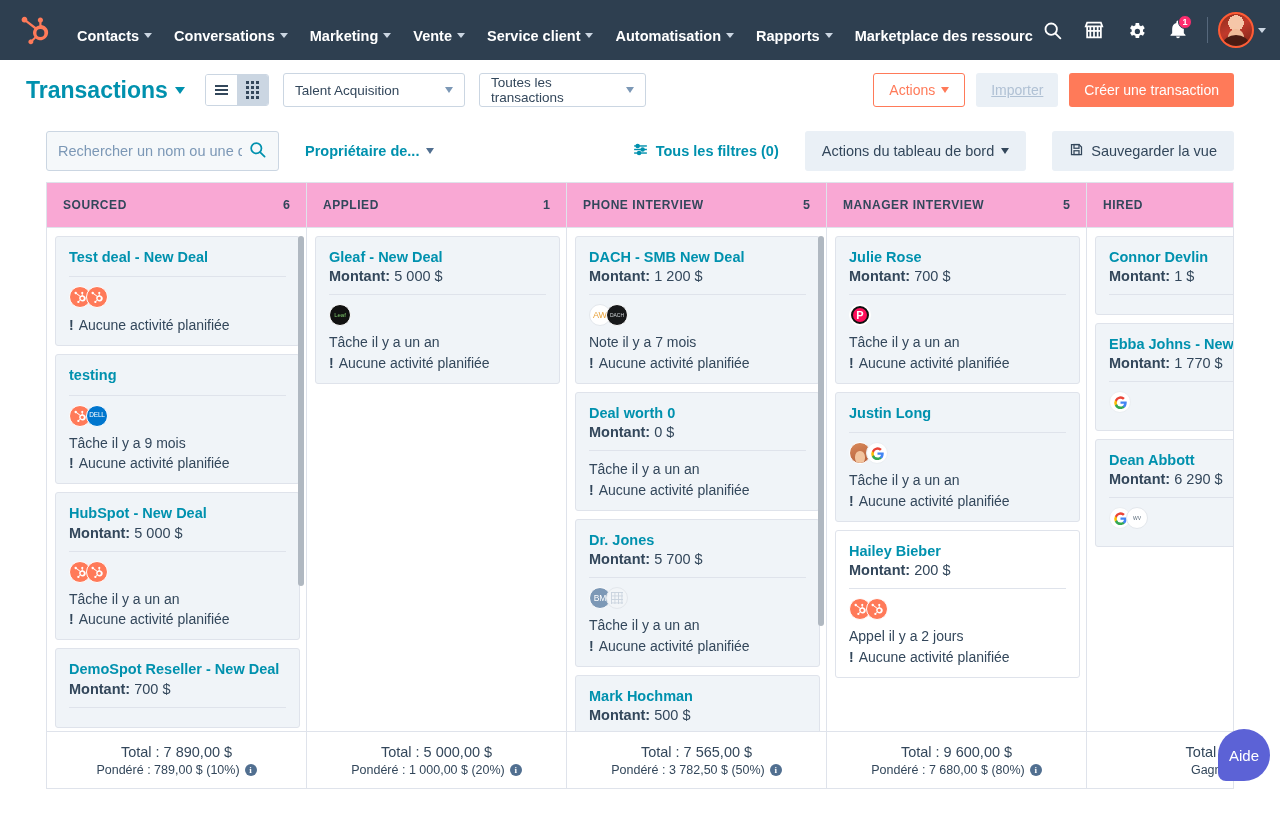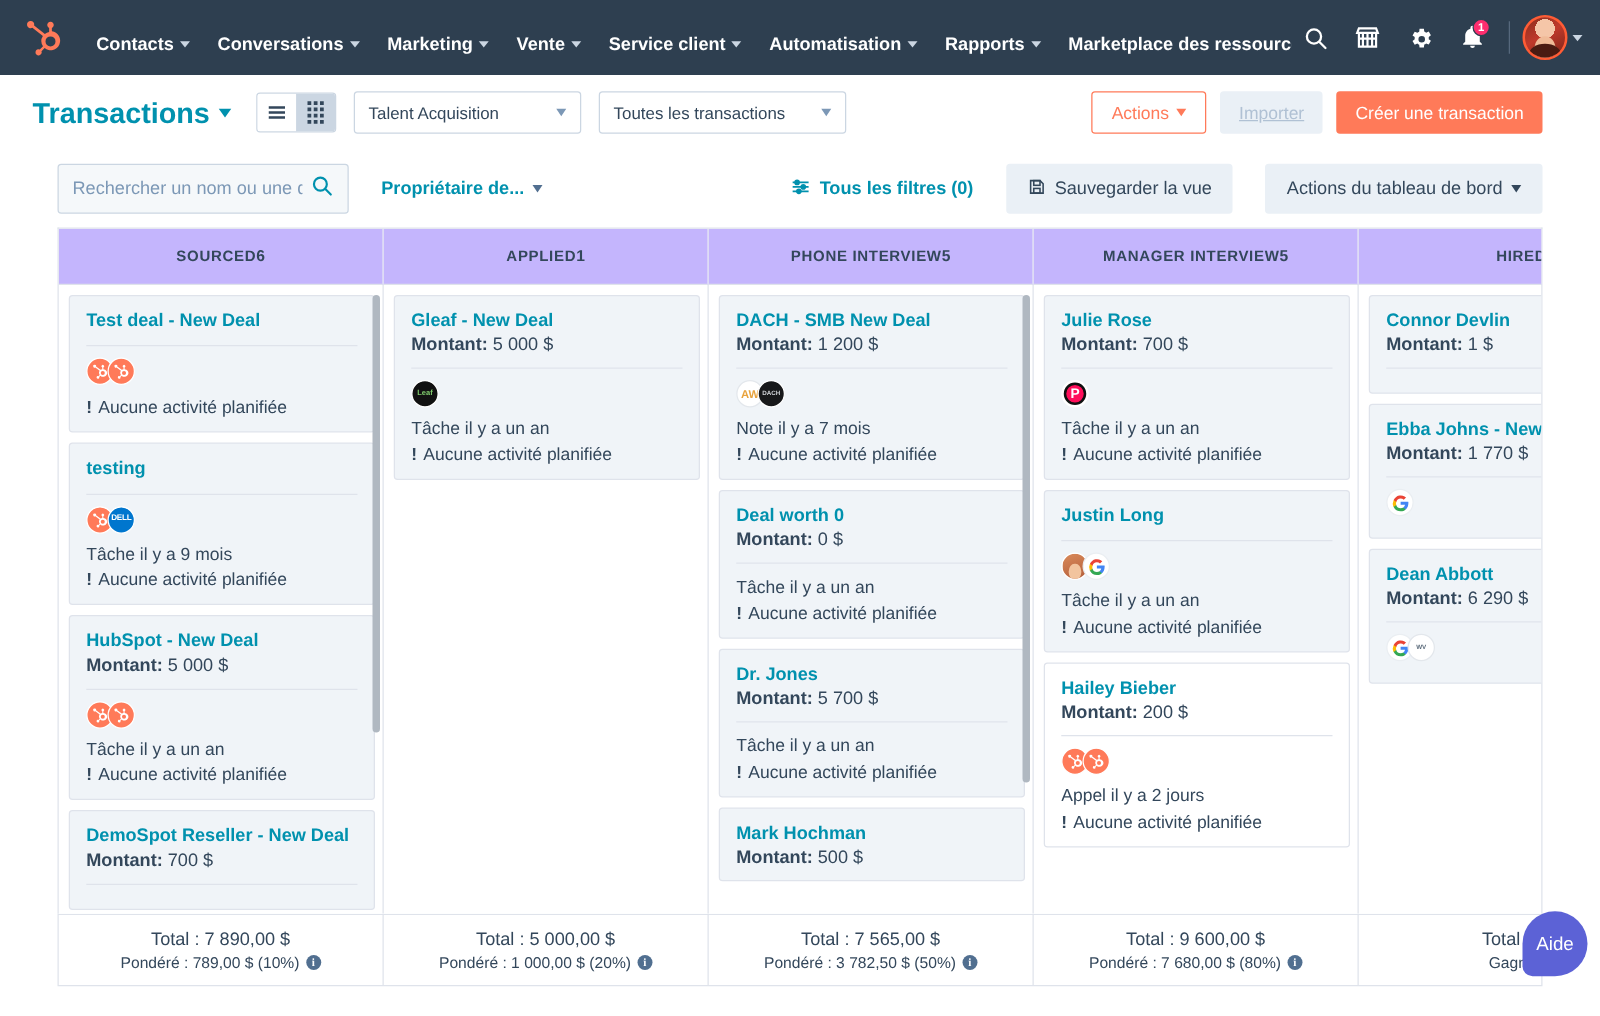--- a/index.html
+++ b/index.html
@@ -82,21 +82,21 @@
   .vt-btn + .vt-btn { border-left: 1px solid #cbd6e2; }
   .bar-ico span { display: block; width: 13px; height: 2px; background: #33475b; margin: 2px 0; }
   .grid-ico { display: grid; grid-template-columns: repeat(3,3px); gap: 2px; }
   .grid-ico i { width: 3px; height: 3px; background: #33475b; display: block; }
   .select-box {
     height: 34px; border: 1px solid #cbd6e2; border-radius: 3px; background: #fff;
     display: flex; align-items: center; justify-content: space-between;
     padding: 0 11px; font-size: 13.5px; color: #33475b; cursor: pointer;
   }
   .sel-pipeline { width: 182px; }
-  .sel-view { width: 198px; }
+  .sel-view { width: 167px; }
   .caret-s {
     width: 0; height: 0; border-left: 4.5px solid transparent;
     border-right: 4.5px solid transparent; border-top: 6px solid #7c98b6; margin-left: 8px;
   }
   .tb-right { margin-left: auto; display: flex; align-items: center; gap: 11px; justify-content: flex-end; }
   .btn {
     height: 34px; border-radius: 3px; font-size: 14px; display: flex;
     align-items: center; justify-content: center; gap: 6px; cursor: pointer; padding: 0 15px;
     white-space: nowrap;
   }
@@ -146,23 +146,23 @@
   .board {
     border: 1px solid #dfe3eb; border-bottom: none; background: #fff;
     display: flex; height: 549px; overflow: hidden; position: relative;
   }
   .col {
     width: 260px; flex: 0 0 260px; border-right: 1px solid #dfe3eb;
     display: flex; flex-direction: column; min-width: 0;
   }
   .col:last-child { border-right: none; }
   .col-head {
-    height: 45px; flex: 0 0 45px; background: #c4b5fd;
+    height: 45px; flex: 0 0 45px; background: #f9a8d4;
     border-bottom: 1px solid #dfe3eb;
-    display: flex; align-items: center; justify-content: center;
+    display: flex; align-items: center; justify-content: space-between;
     padding: 0 16px;
   }
   .col-name {
     font-size: 12px; font-weight: bold; color: #33475b;
     letter-spacing: .55px; text-transform: uppercase; white-space: nowrap;
     overflow: hidden; text-overflow: clip;
   }
   .col-count { font-size: 12.5px; font-weight: bold; color: #33475b; }
   .col-body {
     flex: 1; overflow: hidden; padding: 8px 6px 0 8px; position: relative;
@@ -179,21 +179,21 @@
   }
   .card-amount {
     font-size: 14.5px; color: #33475b; margin-top: 2px; white-space: nowrap;
   }
   .card-amount b { font-weight: bold; }
   .card-rule { height: 1px; background: #dfe3eb; margin: 10px 0 9px 0; }
   .avrow { display: flex; align-items: center; margin-bottom: 7px; height: 22px; }
   .av {
     width: 22px; height: 22px; border-radius: 50%; border: 1.5px solid #fff;
     margin-right: -5px; overflow: hidden; position: relative; flex: 0 0 22px;
-    font-size: 8px; font-weight: bold; color: #fff;
+    font-size: 8px; font-weight: normal; color: #fff;
     display: flex; align-items: center; justify-content: center; line-height: 1;
   }
   .av-hs { background: #ff7a59; }
   .av-hs svg { width: 14px; height: 14px; }
   .av-dell { background: #0076ce; font-size: 6.5px; letter-spacing: -.2px; }
   .av-leaf { background: #111; font-size: 6px; color: #7ec86b; }
   .av-aw { background: #fff; border: 1.5px solid #e3e7ec; color: #e8a33d; font-size: 9px; }
   .av-dark { background: #17181a; font-size: 5px; color: #cfd2d6; }
   .av-bm { background: #7c98b6; font-size: 8.5px; }
   .av-grid { background: #f2f5f8; border: 1.5px solid #e3e7ec; }
@@ -430,34 +430,34 @@
           <line x1="3" y1="17" x2="21" y2="17"></line>
         <circle cx="8" cy="7" r="2.2" fill="#0091ae"></circle>
           <circle cx="15" cy="12" r="2.2" fill="#0091ae"></circle>
           <circle cx="10" cy="17" r="2.2" fill="#0091ae"></circle>
       </svg>
     </span>
     <span>Tous les filtres (0)</span>
   </div>
 
   <div class="btn-light">
+    <span>Actions du tableau de bord</span>
+    <i class="caret-l"></i>
+  </div>
+
+  <div class="btn-light">
     <span>
       <svg width="15" height="15" viewBox="0 0 24 24" fill="none" stroke="#33475b" stroke-width="2">
         <path d="M4 4h12l4 4v12H4z"></path>
           <rect x="8" y="4" width="8" height="6"></rect>
           <rect x="8" y="14" width="8" height="6"></rect>
       </svg>
     </span>
     <span>Sauvegarder la vue</span>
   </div>
-
-  <div class="btn-light">
-    <span>Actions du tableau de bord</span>
-    <i class="caret-l"></i>
-  </div>
 </div>
 
 <div class="board-outer">
   <div class="board" id="board">
       <div class="col">
         <div class="col-head">
           <span class="col-name">SOURCED</span>
           <span class="col-count">6</span>
         </div>
         <div class="col-body">
@@ -576,20 +576,24 @@
             <div class="card-act">Tâche il y a un an</div>
             <div class="card-none">
               <span class="excl">!</span>
               <span>Aucune activité planifiée</span>
             </div>
           </div>
           <div class="card">
             <div class="card-title">Dr. Jones</div>
             <div class="card-amount"><b>Montant:</b> 5 700 $</div>
             <div class="card-rule"></div>
+            <div class="avrow">
+              <div class="av av-bm">BM</div>
+              <div class="av av-grid"></div>
+            </div>
             <div class="card-act">Tâche il y a un an</div>
             <div class="card-none">
               <span class="excl">!</span>
               <span>Aucune activité planifiée</span>
             </div>
           </div>
           <div class="card">
             <div class="card-title">Mark Hochman</div>
             <div class="card-amount"><b>Montant:</b> 500 $</div>
           </div>

